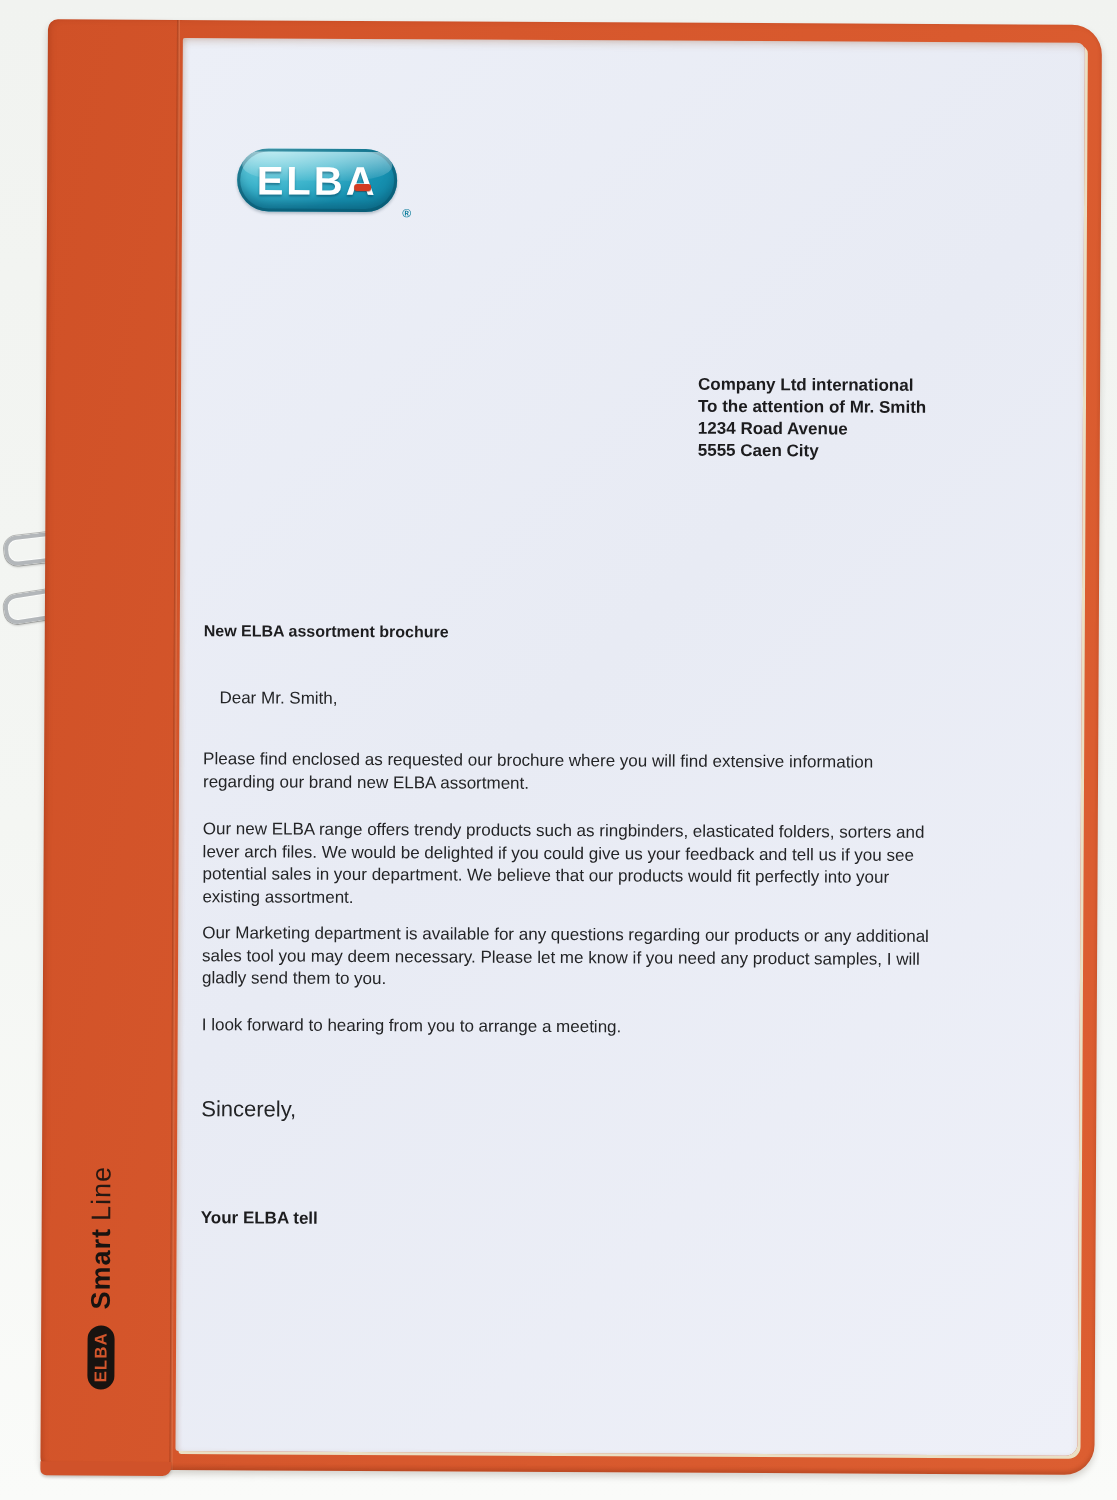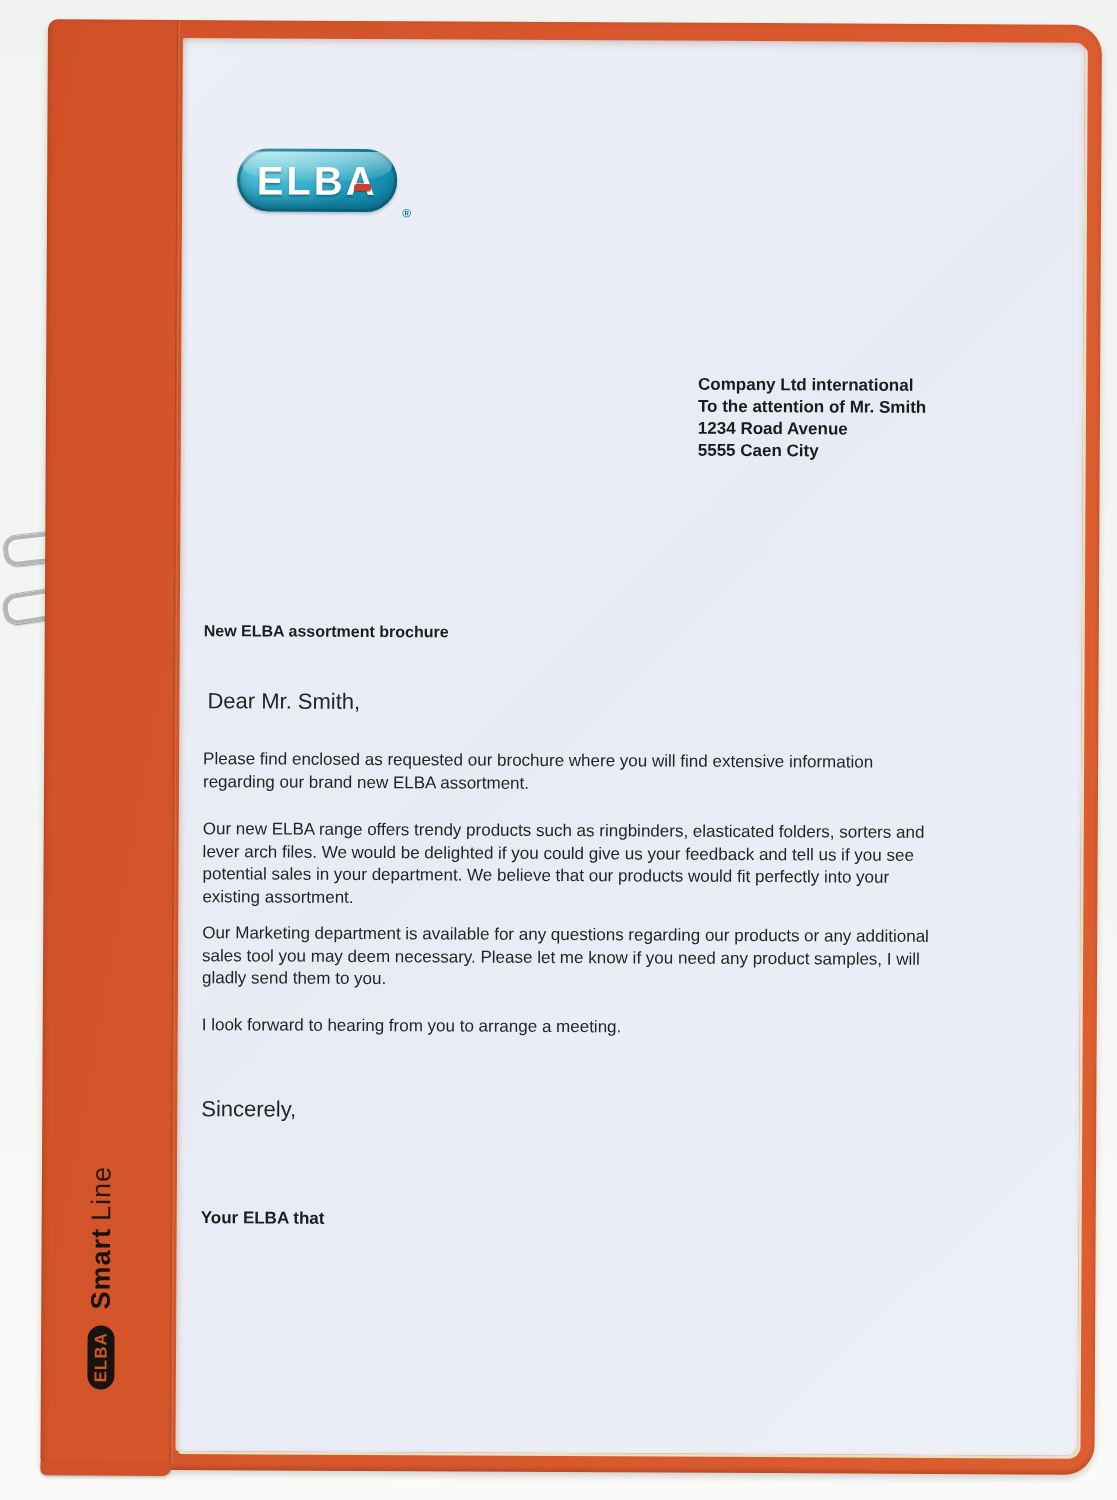--- a/index.html
+++ b/index.html
@@ -61,21 +61,21 @@
     letter-spacing:3px;text-shadow:0 2px 2px rgba(5,70,95,.5);line-height:1;}
   .logo-dash{position:absolute;left:73%;top:55%;width:17px;height:7px;border-radius:3px;
     background:#d23c22;box-shadow:0 1px 1px rgba(90,10,0,.4);}
   .logo-reg{position:absolute;right:-14px;bottom:-8px;font-size:12px;color:#0d7d9c;font-weight:bold;}
 
   
   .address{position:absolute;left:517px;top:333px;font-weight:bold;font-size:17px;
     line-height:22px;color:#1c1c1e;}
   .address span{display:block;}
   .subject{position:absolute;left:24px;top:584px;font-weight:bold;font-size:16px;color:#1d1d1f;}
-  .salutation{position:absolute;left:28px;top:650px;font-size:22px;color:#232426;text-align:right;}
+  .salutation{position:absolute;left:40px;top:650px;font-size:17px;color:#232426;text-align:right;}
   .para{position:absolute;left:24px;width:830px;font-size:17px;line-height:22.5px;
     color:#232426;white-space:pre-line;}
   .p1{top:710px;} .p2{top:780px;} .p3{top:884px;} .p4{top:976px;}
   .closing{position:absolute;left:24px;top:1058px;font-size:22px;color:#232426;}
   .signature{position:absolute;left:24px;top:1170px;font-weight:bold;font-size:17px;color:#1c1c1e;}
 </style>
 </head>
 <body>
 
 <div class="photo">
@@ -125,16 +125,16 @@
 lever arch files. We would be delighted if you could give us your feedback and tell us if you see
 potential sales in your department.  We believe that our products would fit perfectly into your
 existing assortment.</div>
     <div class="para p3">Our Marketing department is available for any questions regarding our products or any additional
 sales tool you may deem necessary. Please let me know if you need any product samples, I will
 gladly send them to you.</div>
     <div class="para p4">I look forward to hearing from you to arrange a meeting.</div>
 
     <div class="closing">Sincerely,</div>
 
-    <div class="signature">Your ELBA that</div>
+    <div class="signature">Your ELBA tell</div>
   </div>
 
 </div>
 
 </body></html>

